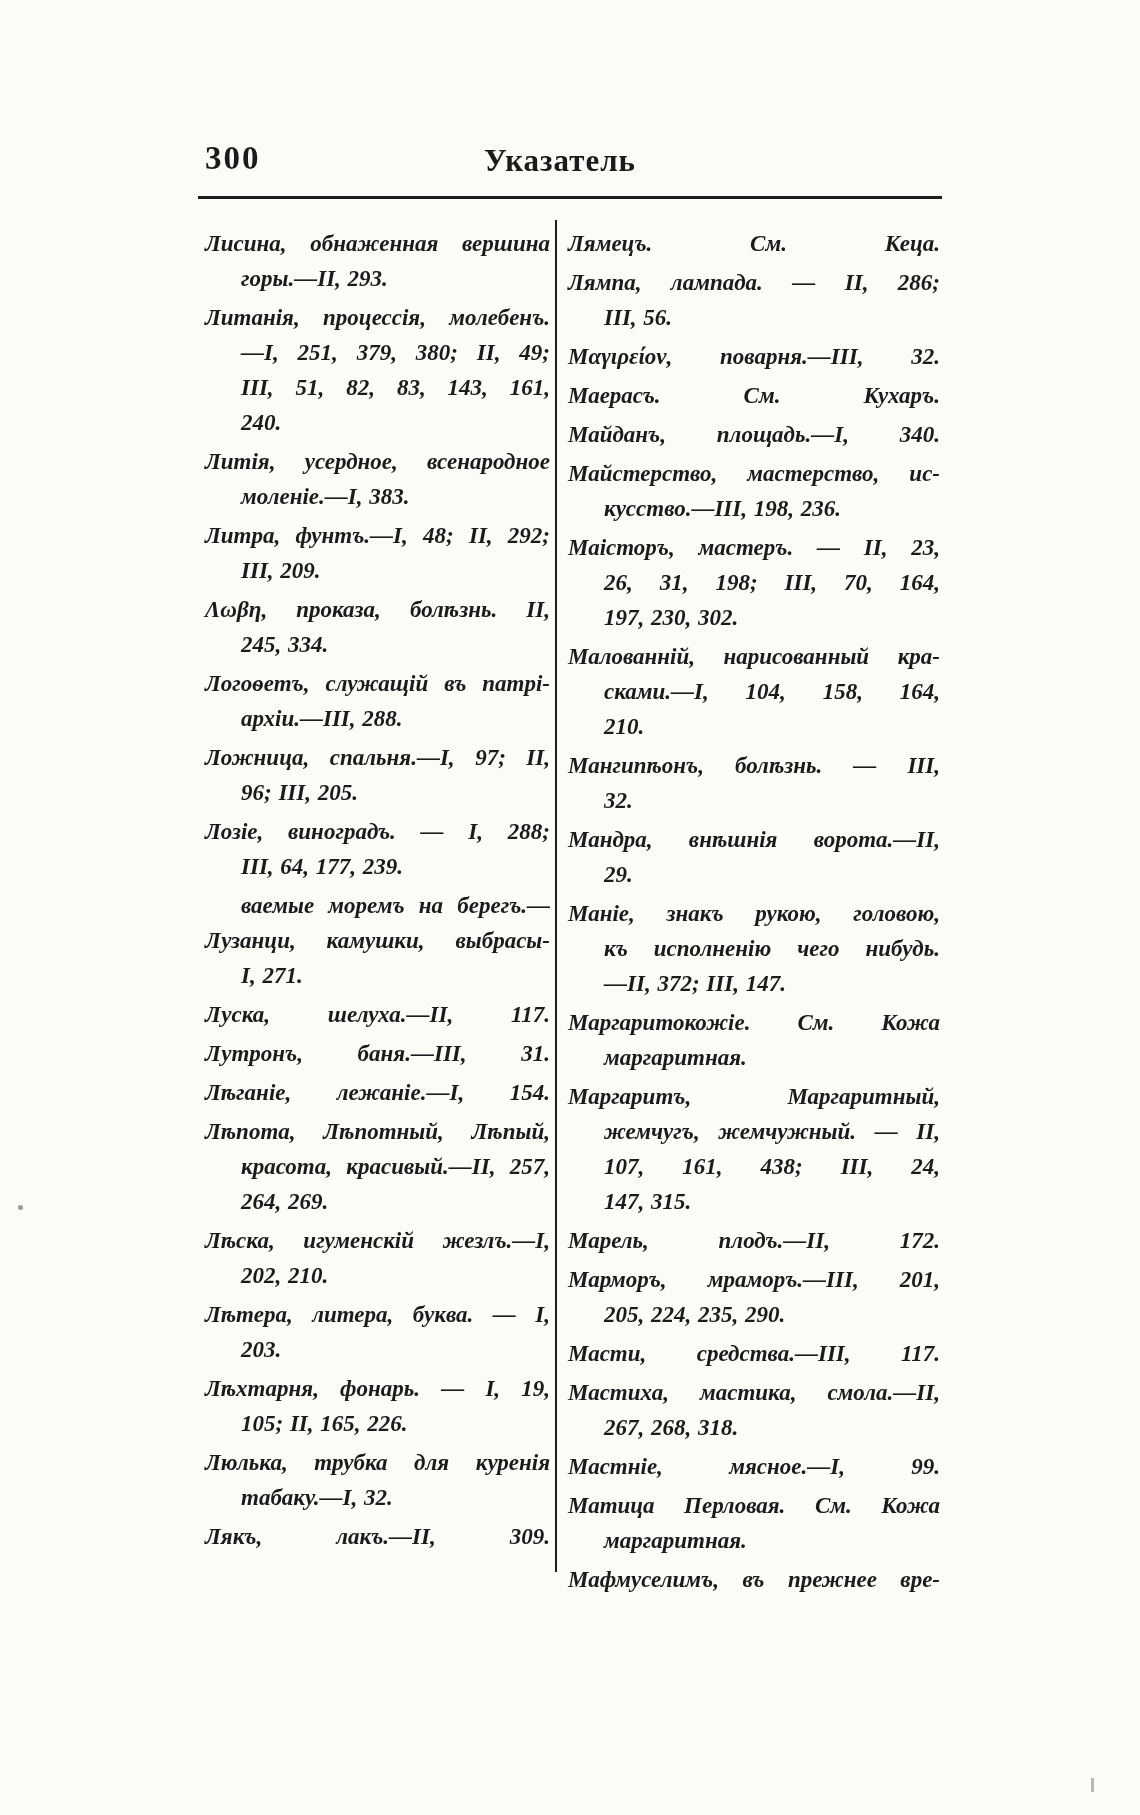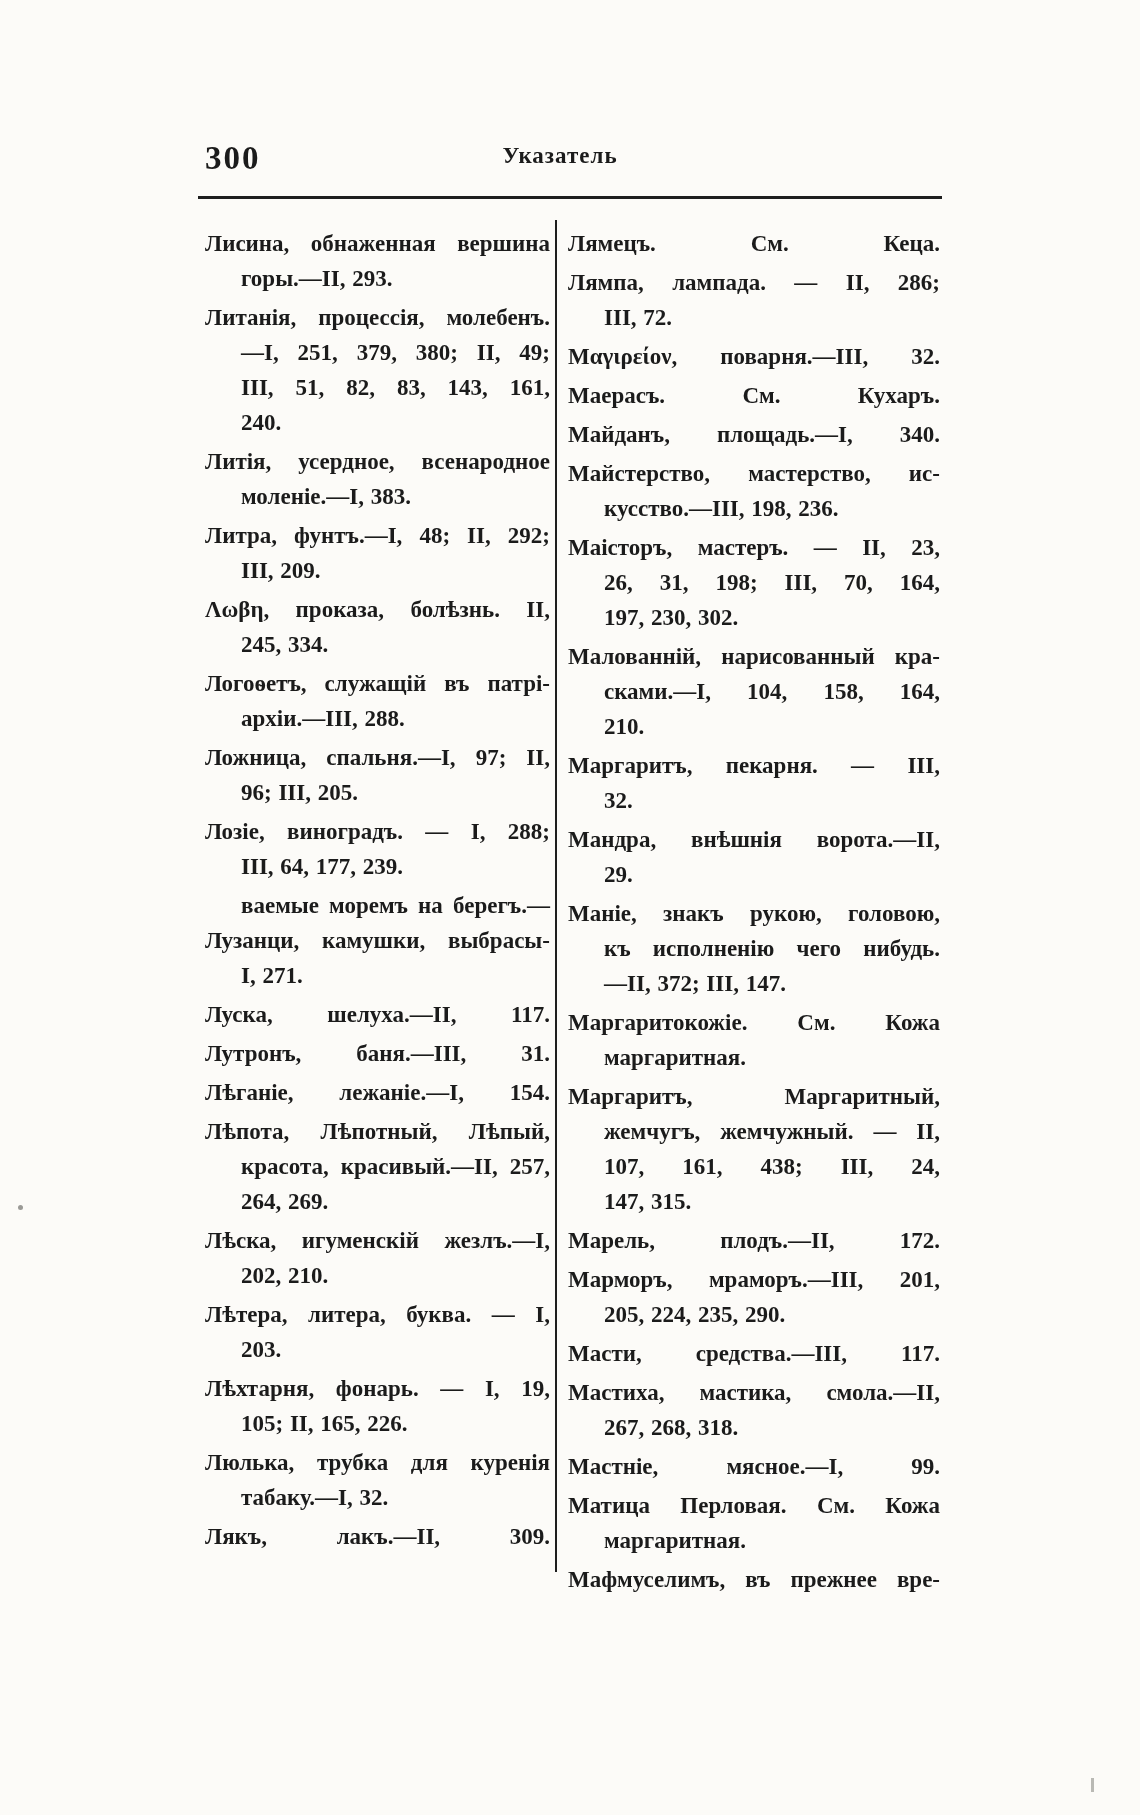--- a/index.html
+++ b/index.html
@@ -12,34 +12,34 @@
     color:#1b1b1b;
     overflow:hidden;
   }
   .header-number {
     position:absolute; left:205px; top:140px;
     font-size:33px; font-weight:bold; letter-spacing:2px;
   }
   .header-title {
     position:absolute; left:190px; top:143px; width:740px;
     text-align:center;
-    font-size:23px; font-weight:bold; letter-spacing:1px;
+    font-size:31px; font-weight:bold; letter-spacing:1px;
   }
   .header-rule {
     position:absolute; left:198px; top:196px;
     width:744px; height:3px; background:#1e1e1e;
   }
   .col-divider {
     position:absolute; left:555px; top:220px;
     width:2px; height:1352px; background:#1e1e1e;
   }
   .col { position:absolute; top:226px; }
   .col-left  { left:205px; width:345px; }
   .col-right { left:568px; width:372px; }
-  .entry { margin-bottom:4px; }
+  .entry { margin-bottom:4px;font-style:italic; }
   .line {
     font-size:23px; line-height:35px; font-weight:bold;
     word-spacing:1px;
   }
   .cont { padding-left:36px; }
   .jl { text-align:justify; text-align-last:justify; }
   .artifact-dot {
     position:absolute; left:18px; top:1205px;
     width:5px; height:5px; border-radius:50%; background:#9a9a96;
   }
@@ -135,21 +135,21 @@
         <div class="line jl">Лякъ, лакъ.—II, 309.</div>
       </div>
     </div>
 
   <div class="col col-right" id="col-right">
       <div class="entry">
         <div class="line jl">Лямецъ. См. Кеца.</div>
       </div>
       <div class="entry">
         <div class="line jl">Лямпа, лампада. — II, 286;</div>
-        <div class="line cont">III, 72.</div>
+        <div class="line cont">III, 56.</div>
       </div>
       <div class="entry">
         <div class="line jl">Μαγιρείον, поварня.—III, 32.</div>
       </div>
       <div class="entry">
         <div class="line jl">Маерасъ. См. Кухаръ.</div>
       </div>
       <div class="entry">
         <div class="line jl">Майданъ, площадь.—I, 340.</div>
       </div>
@@ -161,21 +161,21 @@
         <div class="line jl">Маісторъ, мастеръ. — II, 23,</div>
         <div class="line cont jl">26, 31, 198; III, 70, 164,</div>
         <div class="line cont">197, 230, 302.</div>
       </div>
       <div class="entry">
         <div class="line jl">Малованній, нарисованный кра-</div>
         <div class="line cont jl">сками.—I, 104, 158, 164,</div>
         <div class="line cont">210.</div>
       </div>
       <div class="entry">
-        <div class="line jl">Маргаритъ, пекарня. — III,</div>
+        <div class="line jl">Мангипѣонъ, болѣзнь. — III,</div>
         <div class="line cont">32.</div>
       </div>
       <div class="entry">
         <div class="line jl">Мандра, внѣшнія ворота.—II,</div>
         <div class="line cont">29.</div>
       </div>
       <div class="entry">
         <div class="line jl">Маніе, знакъ рукою, головою,</div>
         <div class="line cont jl">къ исполненію чего нибудь.</div>
         <div class="line cont">—II, 372; III, 147.</div>

